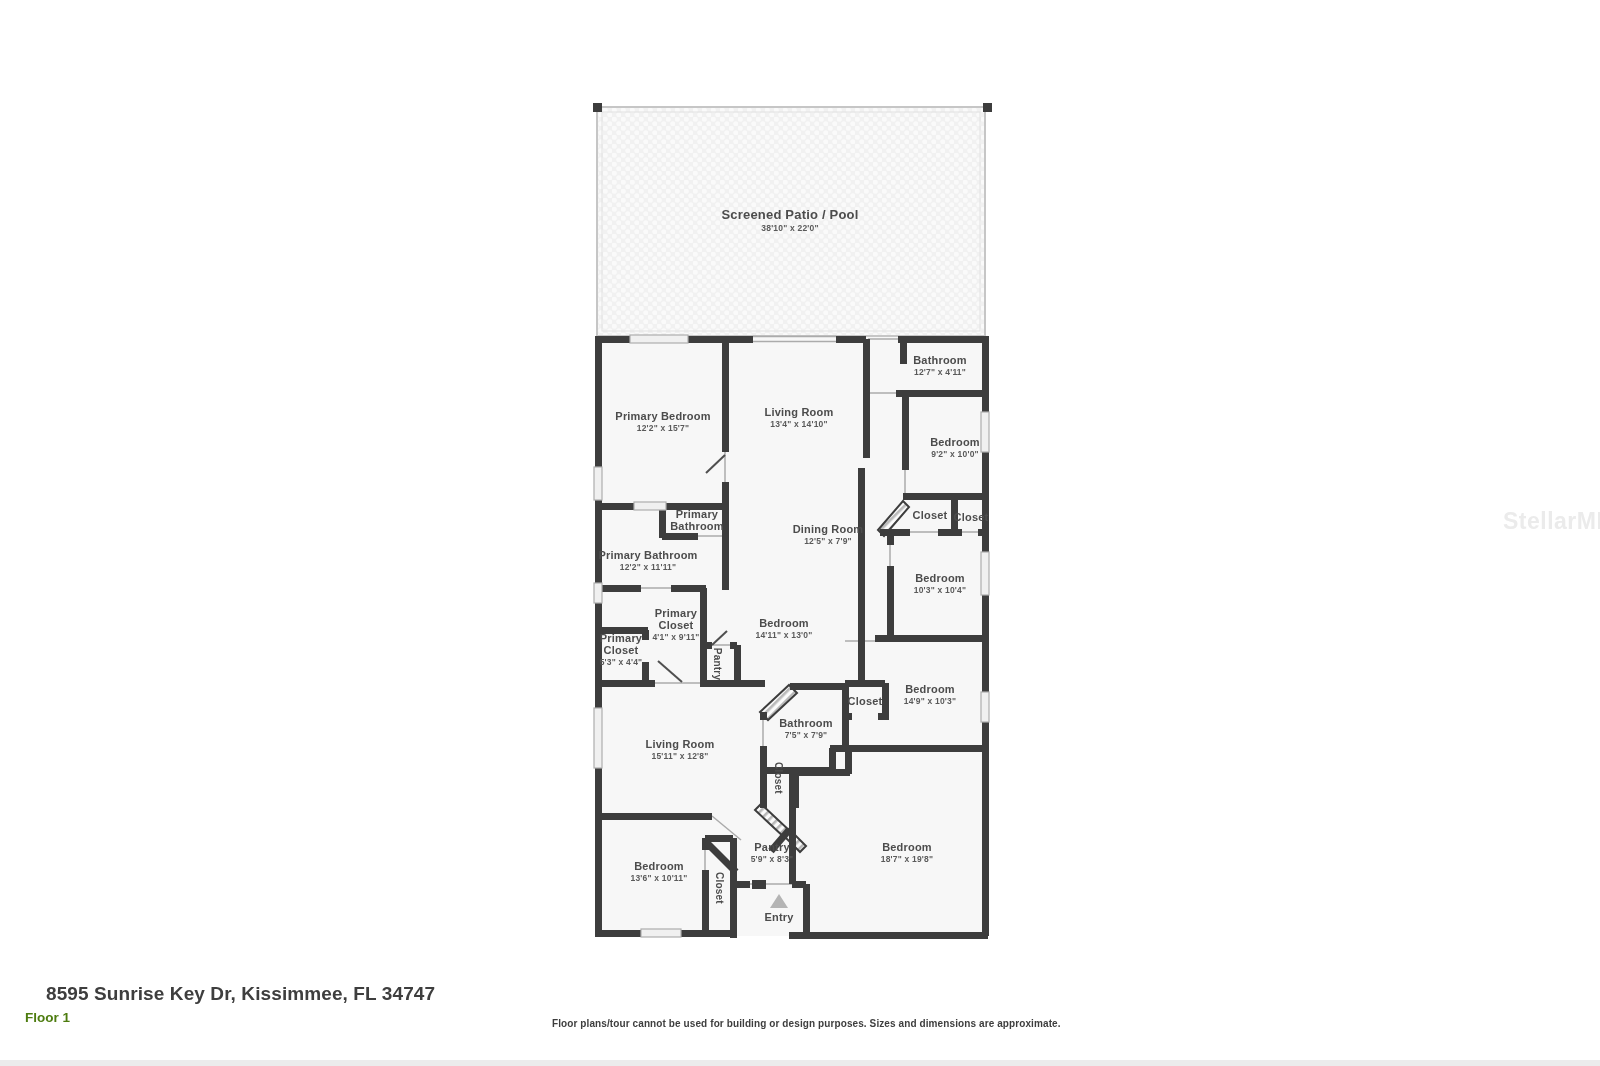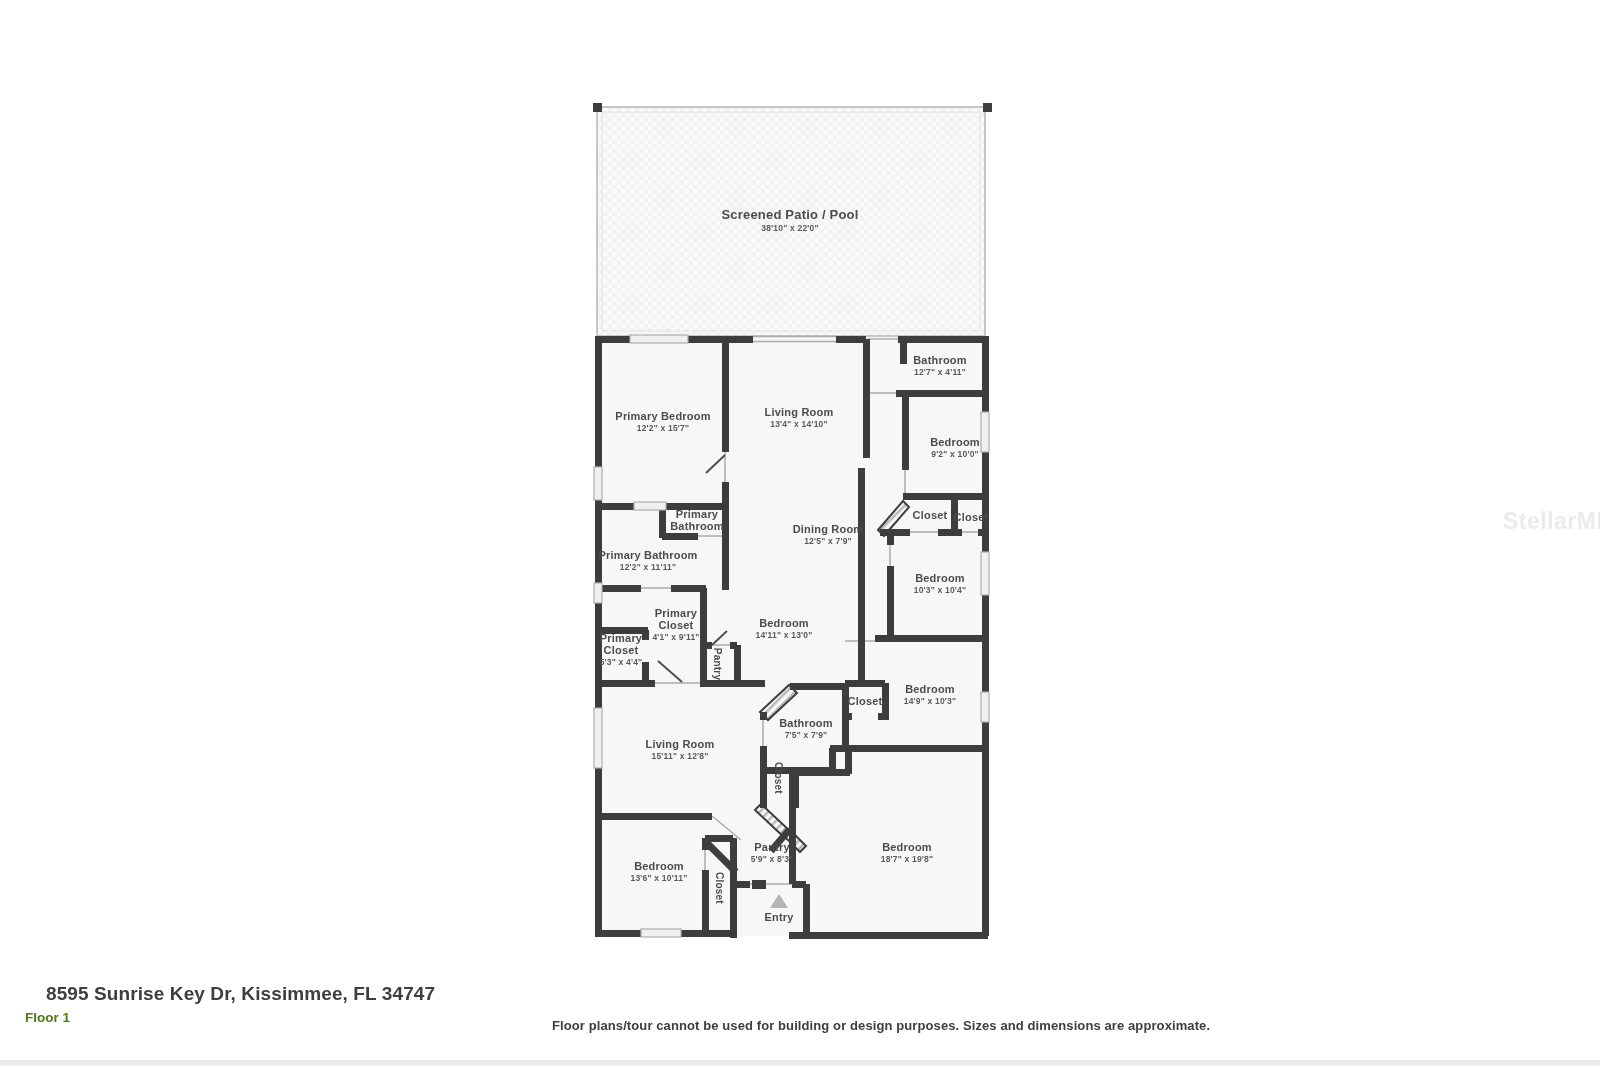--- a/index.html
+++ b/index.html
@@ -16,21 +16,21 @@
   .rd{font-size:8.5px;font-weight:600;color:#5a5a5a;margin-top:1px;white-space:nowrap;letter-spacing:.2px;}
   .wrap .rn{white-space:normal;width:64px;margin:0 auto;}
   .vert{transform:translate(-50%,-50%) rotate(90deg);}
   .big .rn{font-size:13px;}
   .watermark{
     position:absolute;left:1503px;top:508px;font-size:23px;font-weight:700;
     color:#ebebeb;letter-spacing:.5px;white-space:nowrap;z-index:2;
   }
   .addr{position:absolute;left:25px;top:983px;font-size:19px;font-weight:700;color:#3e3e3e;letter-spacing:.1px;margin-left:21px;}
   .floor-label{position:absolute;left:25px;top:1010px;font-size:13.5px;font-weight:700;color:#4d7c0f;}
-  .disclaimer{position:absolute;left:540px;top:1018px;font-size:13px;font-weight:700;color:#3e3e3e;letter-spacing:.1px;padding-left:12px;}
+  .disclaimer{position:absolute;left:540px;top:1018px;font-size:10px;font-weight:700;color:#3e3e3e;letter-spacing:.1px;padding-left:12px;}
   .bottom-strip{position:absolute;left:0;top:1060px;width:1600px;height:6px;background:#ececec;}
 </style>
 </head>
 <body>
 
 <div class="page">
 
   <svg class="plan-svg" width="1600" height="1066" viewBox="0 0 1600 1066">
     <defs>
       <pattern id="dots" width="9" height="9" patternUnits="userSpaceOnUse">

